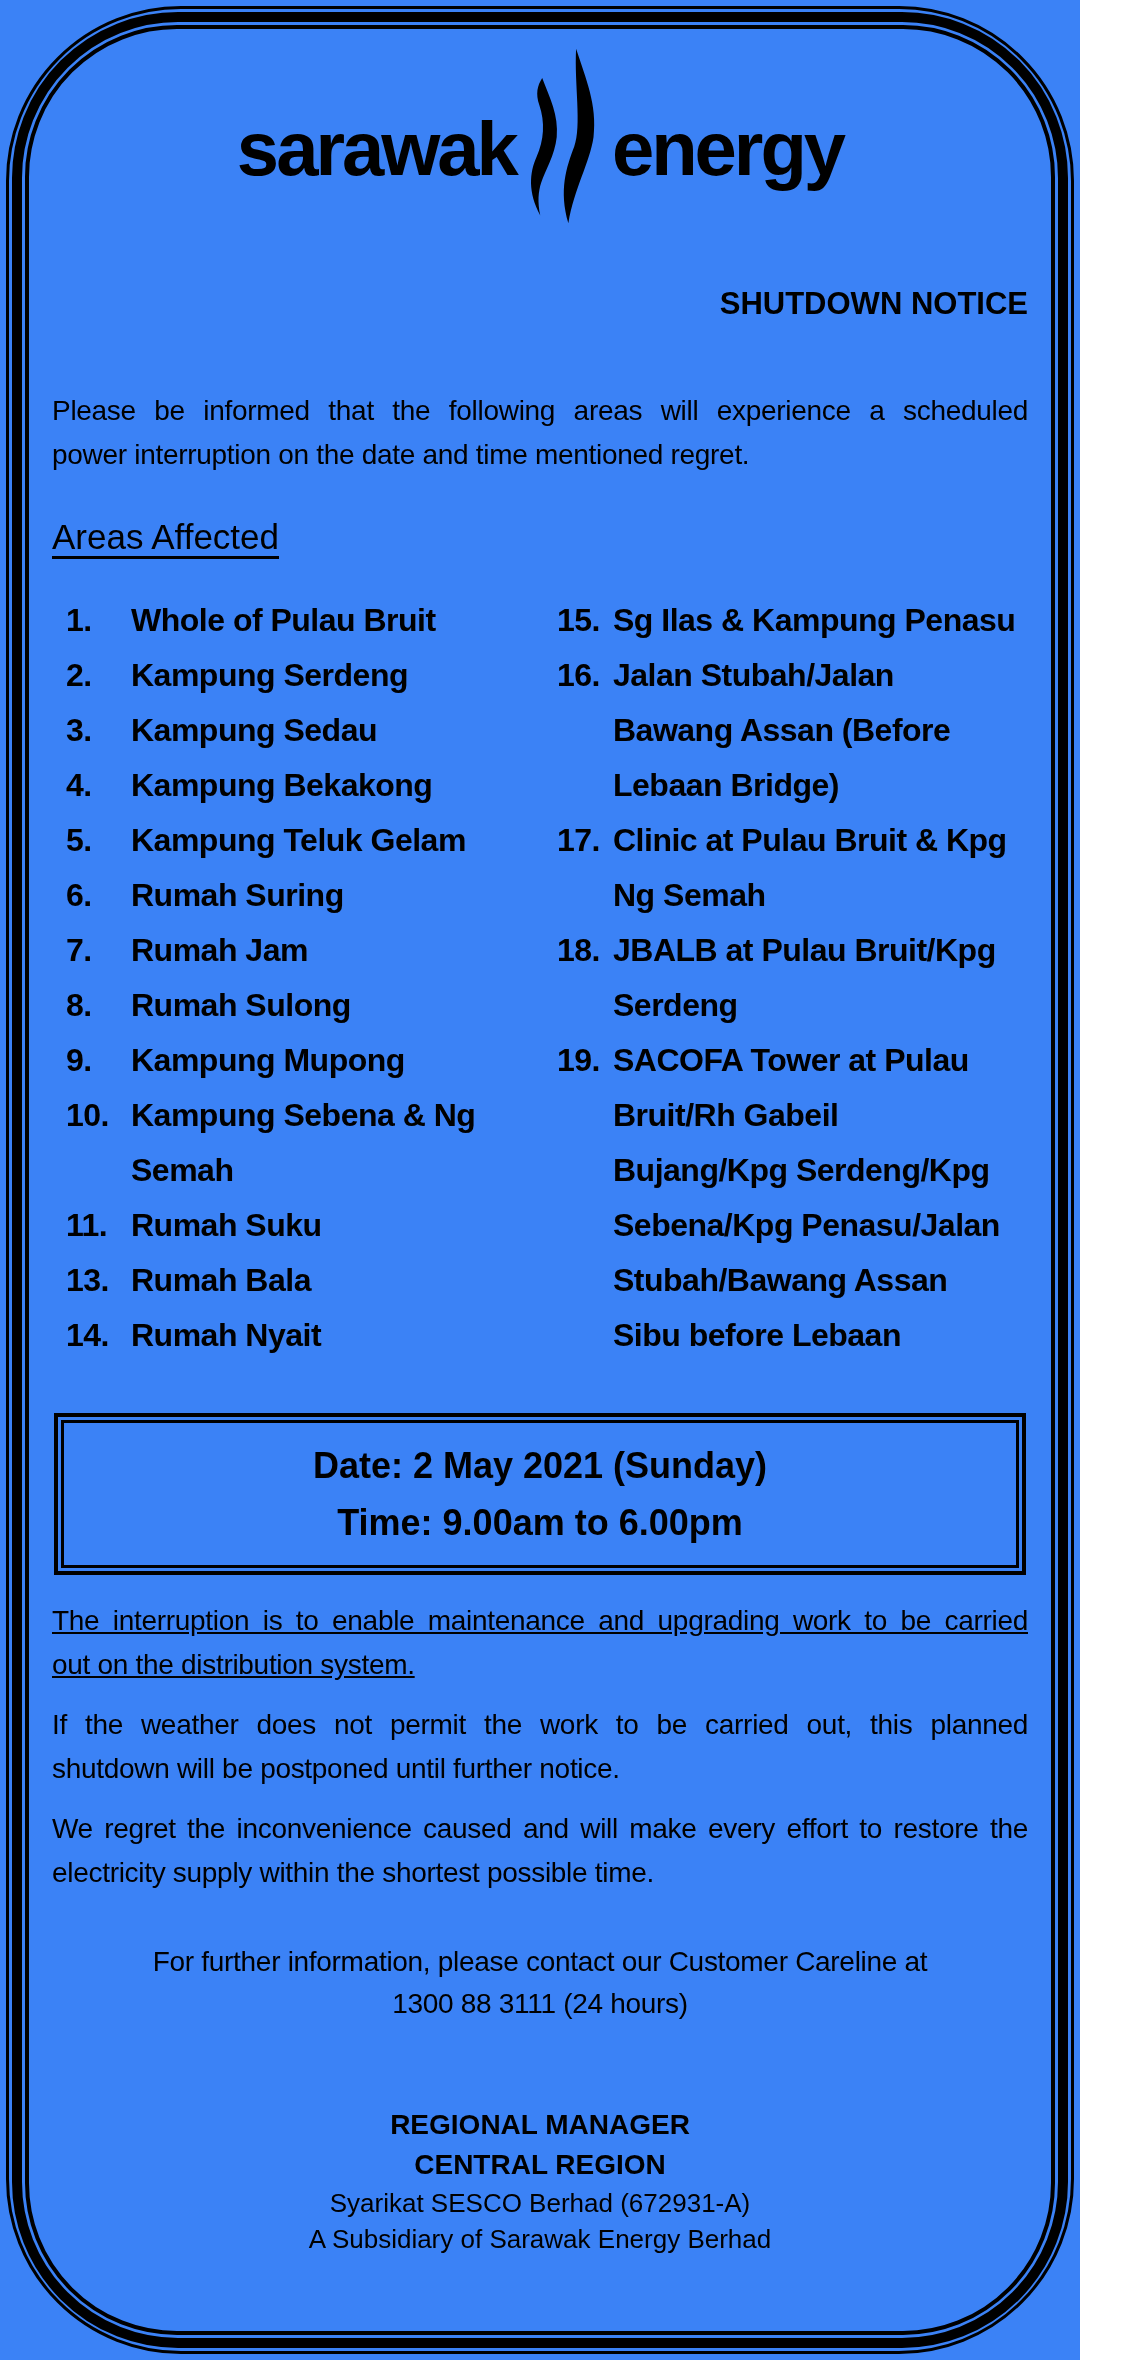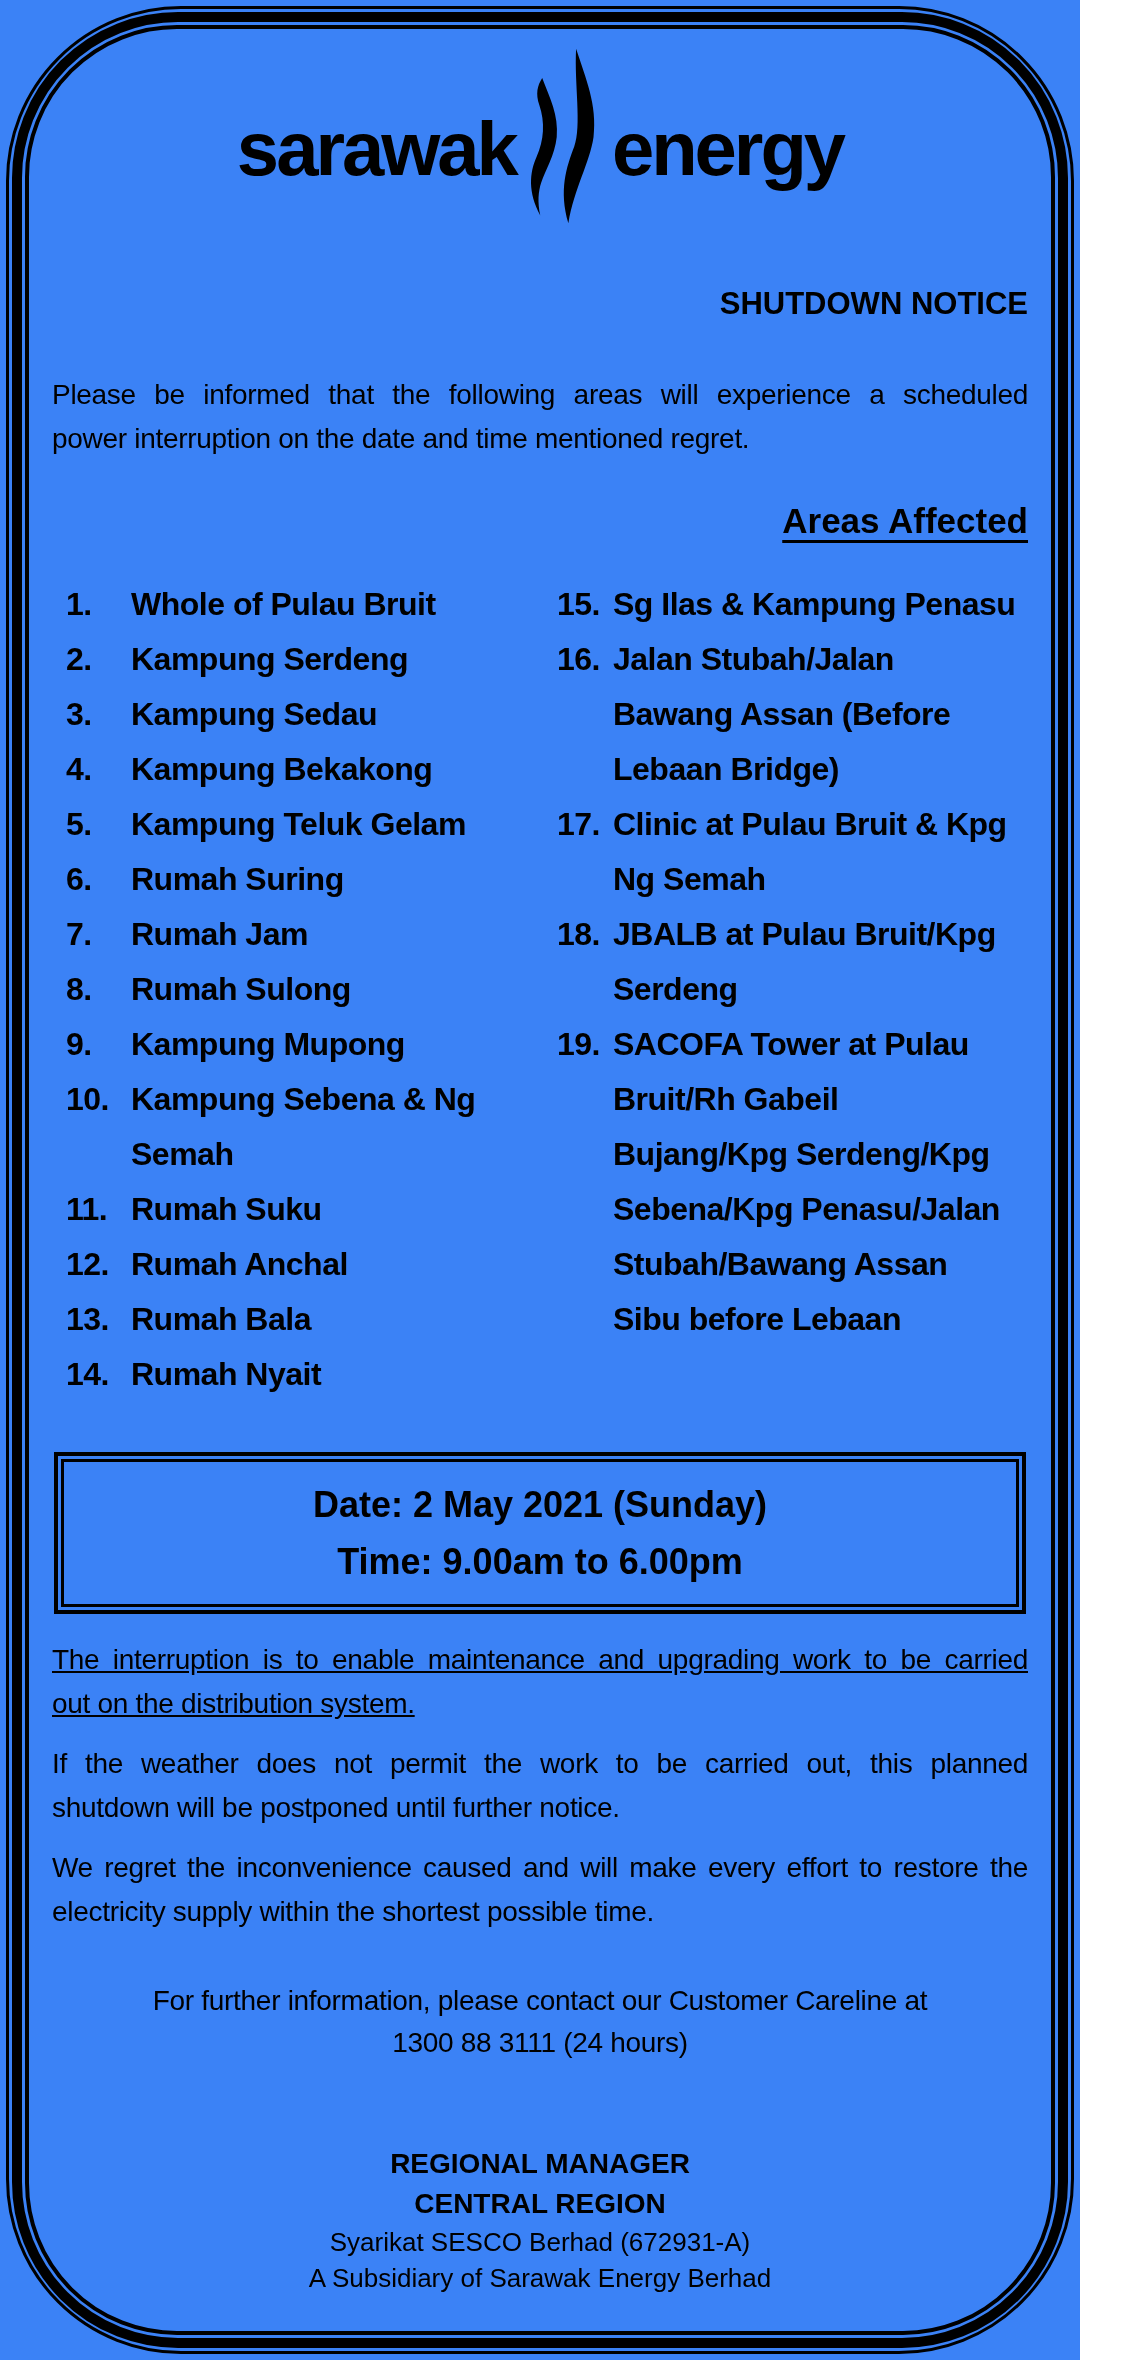--- a/index.html
+++ b/index.html
@@ -15,24 +15,24 @@
 
   .logo{display:flex;align-items:center;justify-content:center;margin-top:24px;height:190px;
         font-weight:bold;font-size:76px;letter-spacing:-3px;}
   .logo .word{line-height:1;}
   .flame{width:92px;height:190px;margin:0 2px;position:relative;top:-12px;flex:0 0 auto;}
 
   .title{ text-align:right;font-weight:bold;font-size:31px;line-height:40px;margin-top:40px;}
   .subtitle{text-align:center;font-weight:bold;font-size:31px;line-height:40px;margin-top:20px;}
 
   .para{font-size:28px;line-height:44px;letter-spacing:-0.3px;}
-  .intro{margin-top:49px;}
+  .intro{margin-top:65px;}
   .stretch{text-align:justify;text-align-last:justify;}
 
-  .areas-h{text-align:right;font-weight:bold;font-size:35px;line-height:48px;margin-top:36px;}
+  .areas-h{text-align:left;font-weight:normal;font-size:35px;line-height:48px;margin-top:36px;}
   .areas-h span{text-decoration:underline;text-decoration-thickness:3px;text-underline-offset:7px;}
 
   .areas{display:flex;margin-top:32px;font-weight:bold;font-size:32px;line-height:55px;
          letter-spacing:-0.5px;}
   .acol-left{flex:0 0 490px;padding-left:14px;box-sizing:border-box;}
   .acol-right{flex:1;padding-left:15px;box-sizing:border-box;}
   .arow{display:flex;align-items:flex-start;}
   .acol-left .anum{flex:0 0 65px;}
   .acol-right .anum{flex:0 0 56px;}
   .atxt{flex:1;white-space:pre-line;}
@@ -124,24 +124,20 @@
         <div class="arow">
           <span class="anum">10.</span>
           <span class="atxt">Kampung Sebena &amp; Ng
 Semah</span>
         </div>
         <div class="arow">
           <span class="anum">11.</span>
           <span class="atxt">Rumah Suku</span>
         </div>
         <div class="arow">
-          <span class="anum">12.</span>
-          <span class="atxt">Rumah Anchal</span>
-        </div>
-        <div class="arow">
           <span class="anum">13.</span>
           <span class="atxt">Rumah Bala</span>
         </div>
         <div class="arow">
           <span class="anum">14.</span>
           <span class="atxt">Rumah Nyait</span>
         </div>
       </div>
       <div class="acol-right">
         <div class="arow">

